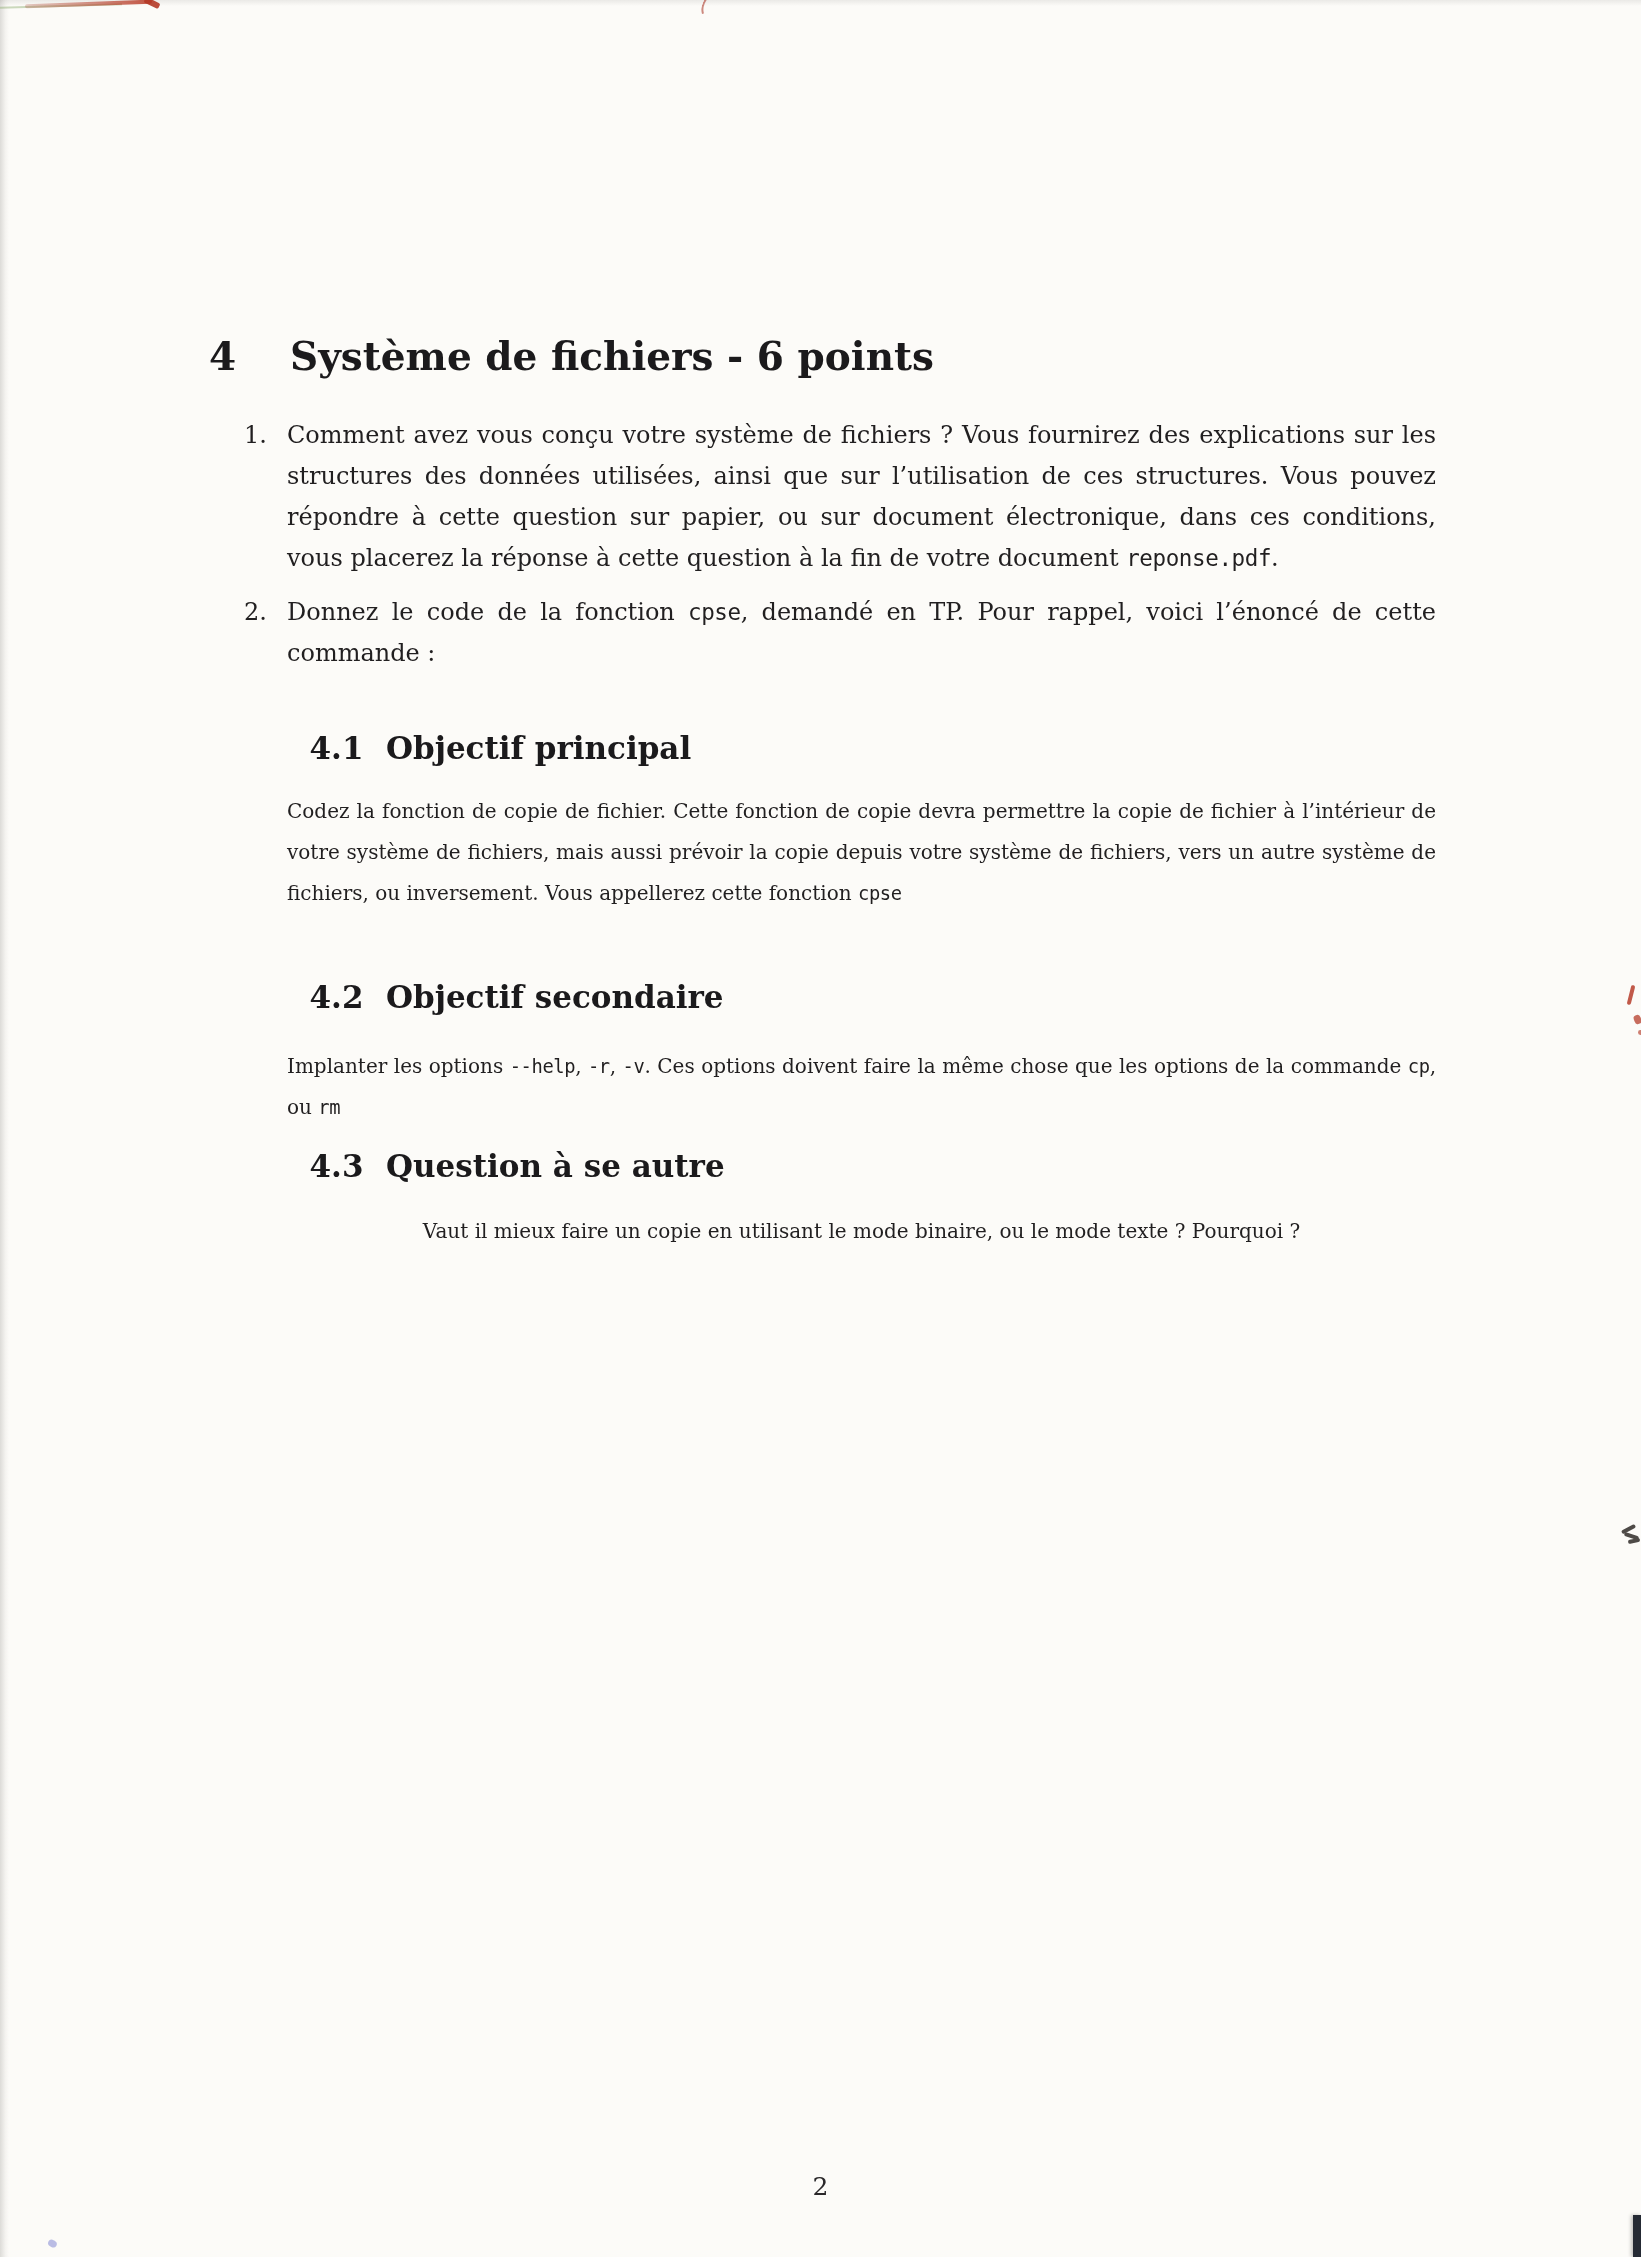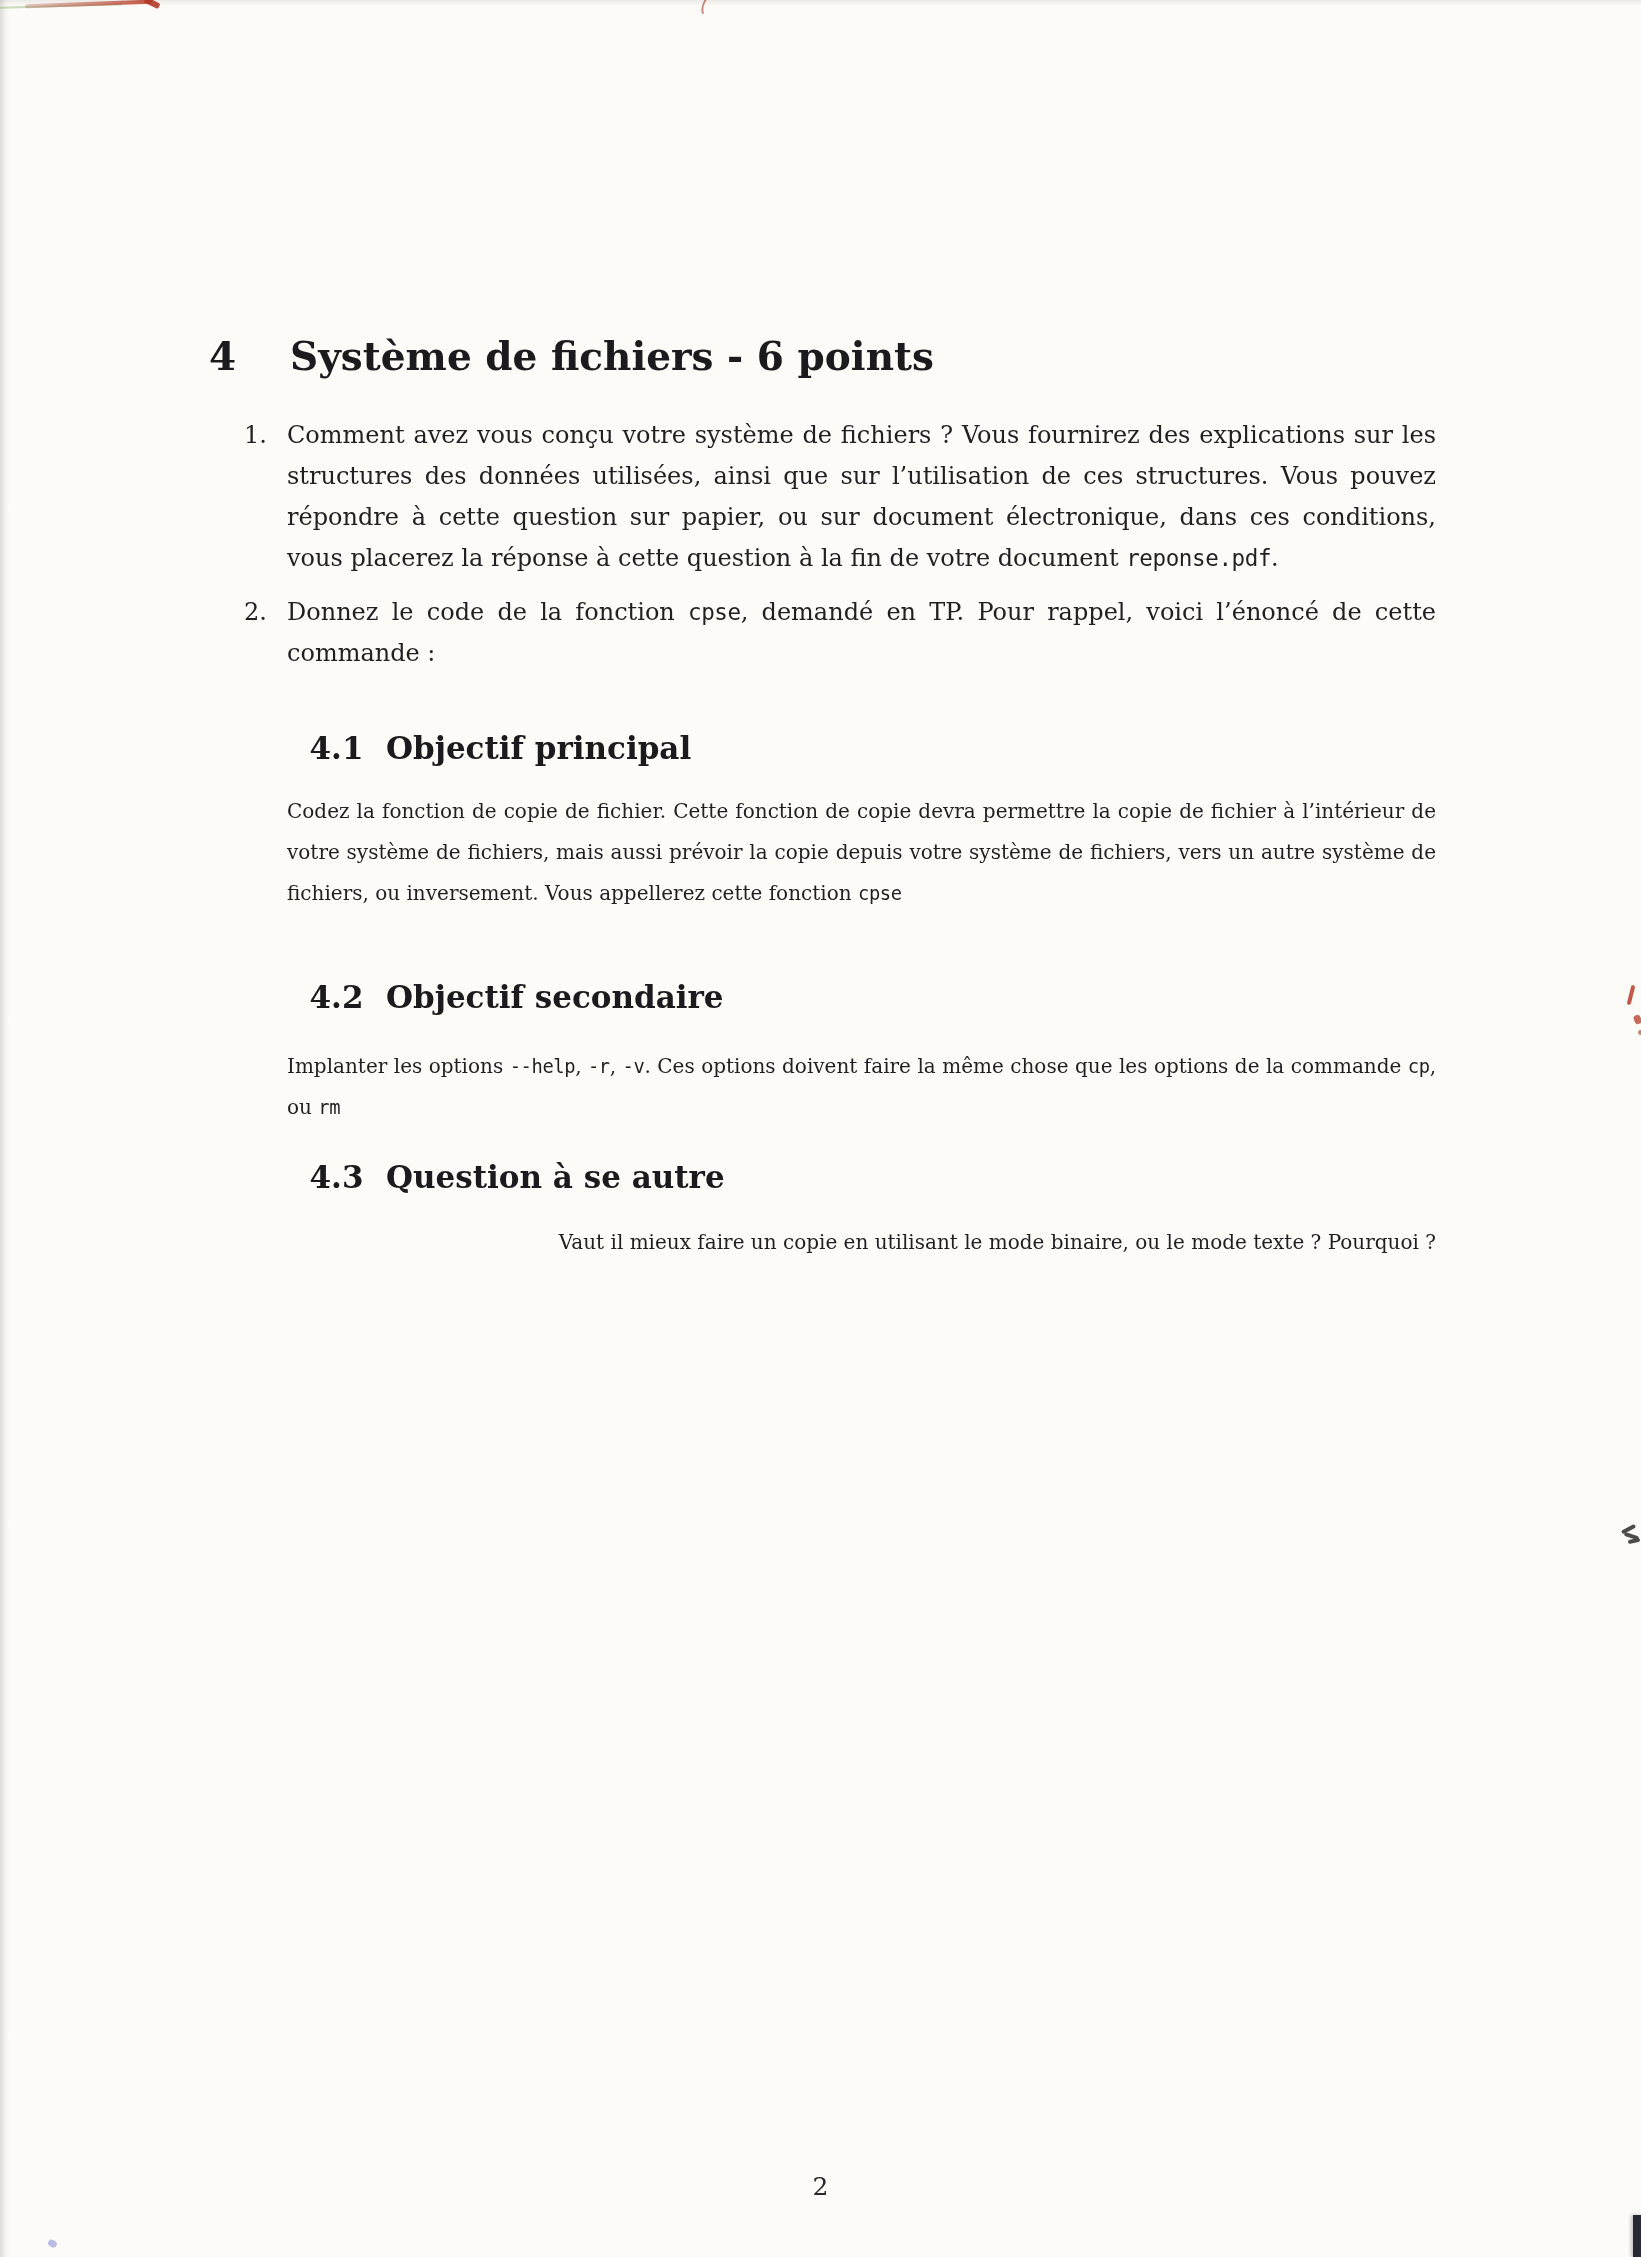--- a/index.html
+++ b/index.html
@@ -29,25 +29,25 @@
   ol.qlist li + li{margin-top:13.5px;}
   ol.qlist .marker{position:absolute;left:-43px;top:0;}
   h2.sub{
     display:flex;align-items:baseline;
     font-size:31px;font-weight:bold;line-height:1.25;
     color:#1b1a1c;margin:0;text-align:center;
   }
   h2.sub .subnum{flex:none;width:99px;}
   h2.s41{margin-top:55px;}
   h2.s42{margin-top:64px;}
-  h2.s43{margin-top:30px;}
+  h2.s43{margin-top:19px;}
   p.body{font-size:20px;line-height:41px;text-align:justify;margin:0;}
   p.p41{margin-top:23px;}
   p.p42{margin-top:29px;}
-  p.p43{margin-top:25px;text-align:right;}
+  p.p43{margin-top:25px;text-align:center;}
   .mono{font-family:"DejaVu Sans Mono", monospace;font-size:0.94em;letter-spacing:-0.4px;}
   .pageno{
     position:absolute;top:2172px;left:0;width:1641px;
     text-align:center;font-size:25px;color:#2a282a;
   }
   
   .edge-left{position:absolute;left:0;top:0;bottom:0;width:8.7px;
     background:linear-gradient(90deg, rgba(95,92,88,.20), rgba(95,92,88,.05) 60%, rgba(95,92,88,0));}
   .edge-top{position:absolute;left:0;top:0;right:0;height:5.8px;
     background:linear-gradient(180deg, rgba(80,78,75,.10), rgba(80,78,75,0));}

